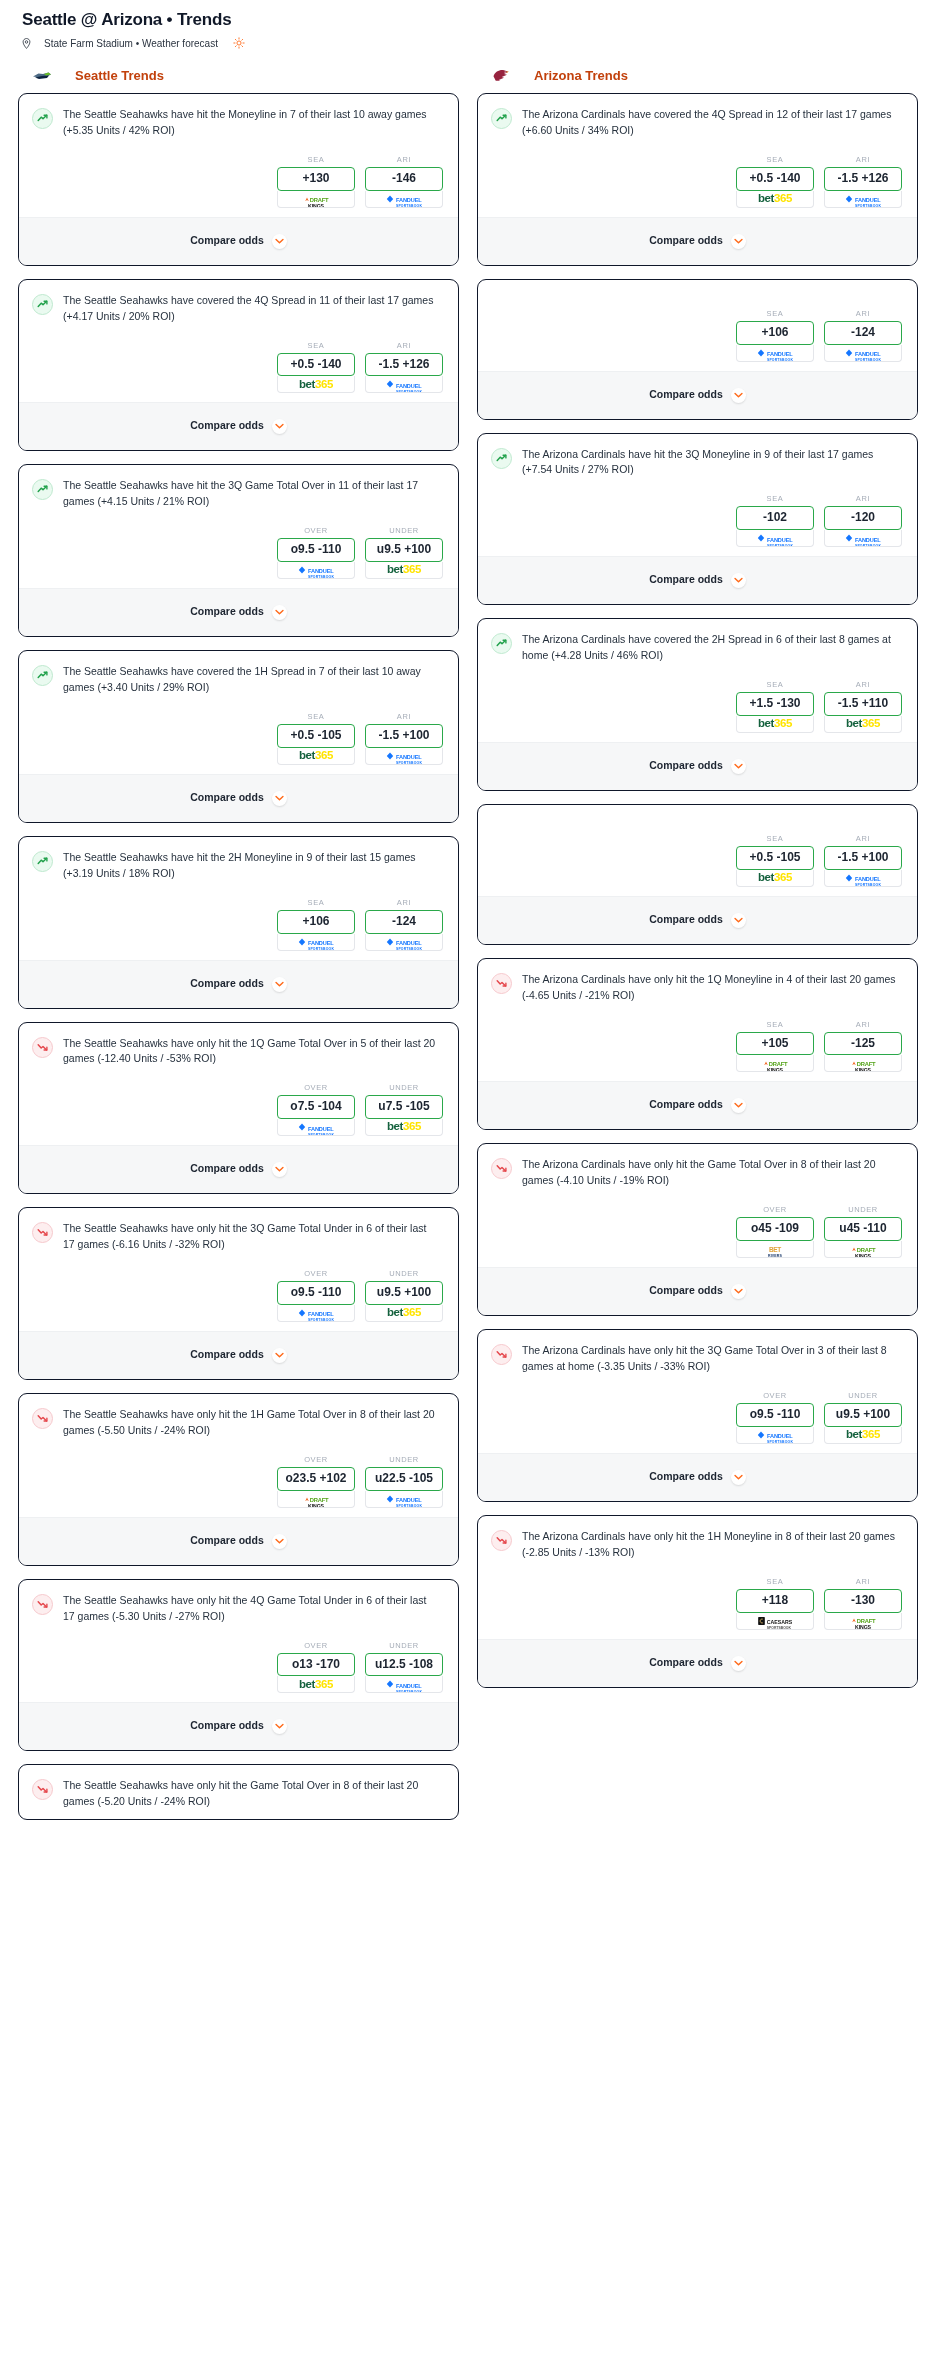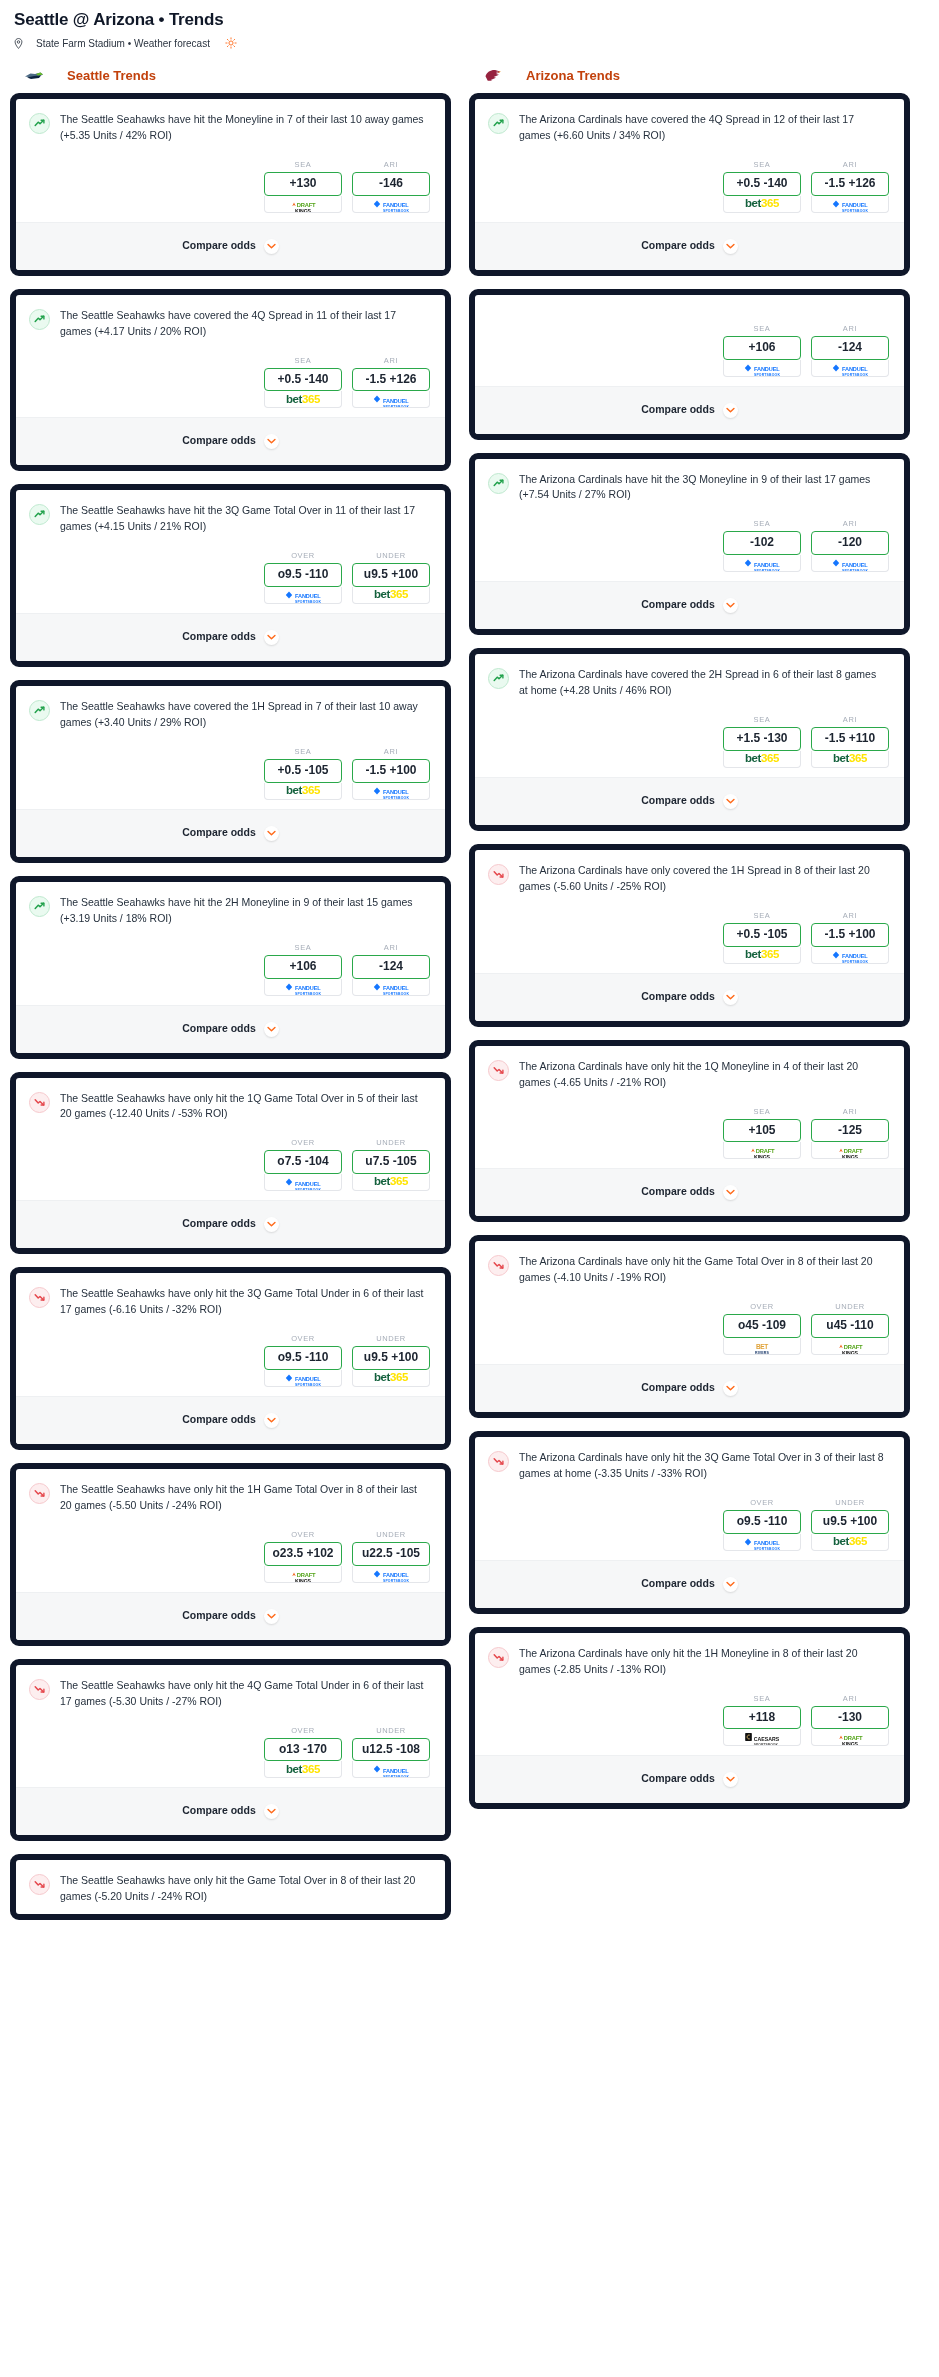--- a/index.html
+++ b/index.html
@@ -3,21 +3,21 @@
 <meta charset="utf-8">
 <style>
   * { box-sizing: border-box; margin: 0; padding: 0; }
   html, body {
     width: 939px;
     background: #ffffff;
     font-family: "Liberation Sans", sans-serif;
     color: #1c2430;
     -webkit-font-smoothing: antialiased;
   }
-  .page { width: 848px; padding: 8px 10px 0 10px; }
+  .page { width: 848px; padding: 8px 10px 0 10px; margin-left: 8px; }
 
   
   .page-title {
     font-size: 17px;
     font-weight: bold;
     letter-spacing: -0.2px;
     color: #101828;
     padding: 2px 0 0 4px;
   }
   .subline {
@@ -46,21 +46,21 @@
     gap: 23px;
     padding: 0 0 10px 14px;
     font-size: 13px;
     font-weight: bold;
     color: #c2410c;
   }
   .team-logo { width: 20px; height: 16px; display: inline-flex; align-items: center; justify-content: center; }
 
   
   .card {
-    border: 6px solid #0f172a;
+    border: 1px solid #0f172a;
     border-radius: 9px;
     background: #fff;
     margin-bottom: 13px;
     overflow: hidden;
   }
   .card-body { padding: 13px 13px 9px 13px; }
   .trend-row { display: flex; gap: 10px; align-items: flex-start; }
   .trend-icon {
     width: 21px; height: 21px; flex: 0 0 21px;
     border-radius: 50%;
@@ -798,29 +798,20 @@
             <span class="lbl">Compare odds</span>
             <span class="chev">
               <svg width="9" height="7" viewBox="0 0 12 9">
                 <path d="M1.4 1.8 L6 6.2 L10.6 1.8" fill="none" stroke="#ff6a1a" stroke-width="1.9" stroke-linecap="round" stroke-linejoin="round"></path>
               </svg>
             </span>
           </div>
         </div>
         <div class="card">
           <div class="card-body">
-            <div class="trend-row">
-              <span class="trend-icon down">
-                <svg width="15" height="15" viewBox="0 0 15 15">
-                  <path d="M3.2 4.8 L6.2 8.0 L8 6.5 L11.6 10.0" fill="none" stroke="#e5484d" stroke-width="1.5" stroke-linecap="round" stroke-linejoin="round"></path>
-                  <path d="M9.1 10.0 H11.9 V7.3" fill="none" stroke="#e5484d" stroke-width="1.4" stroke-linecap="round" stroke-linejoin="round"></path>
-                </svg>
-              </span>
-              <div class="trend-text">The Arizona Cardinals have only covered the 1H Spread in 8 of their last 20 games (-5.60 Units / -25% ROI)</div>
-            </div>
             <div class="odds-row">
               <div class="odds-col">
                 <div class="odds-label">SEA</div>
                 <div class="odds-box">+0.5 -105</div>
                 <div class="book-box">
                   <span class="logo logo-bet365">
                     <span class="a">bet</span>
                     <span class="b">365</span>
                   </span>
                 </div>

